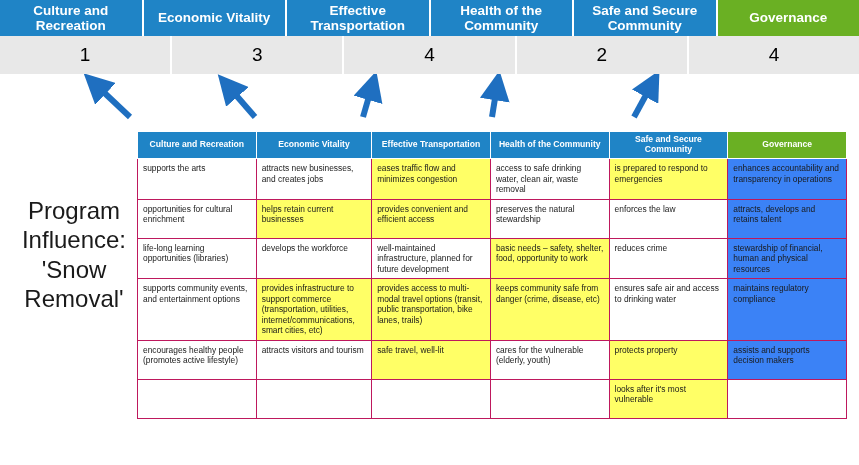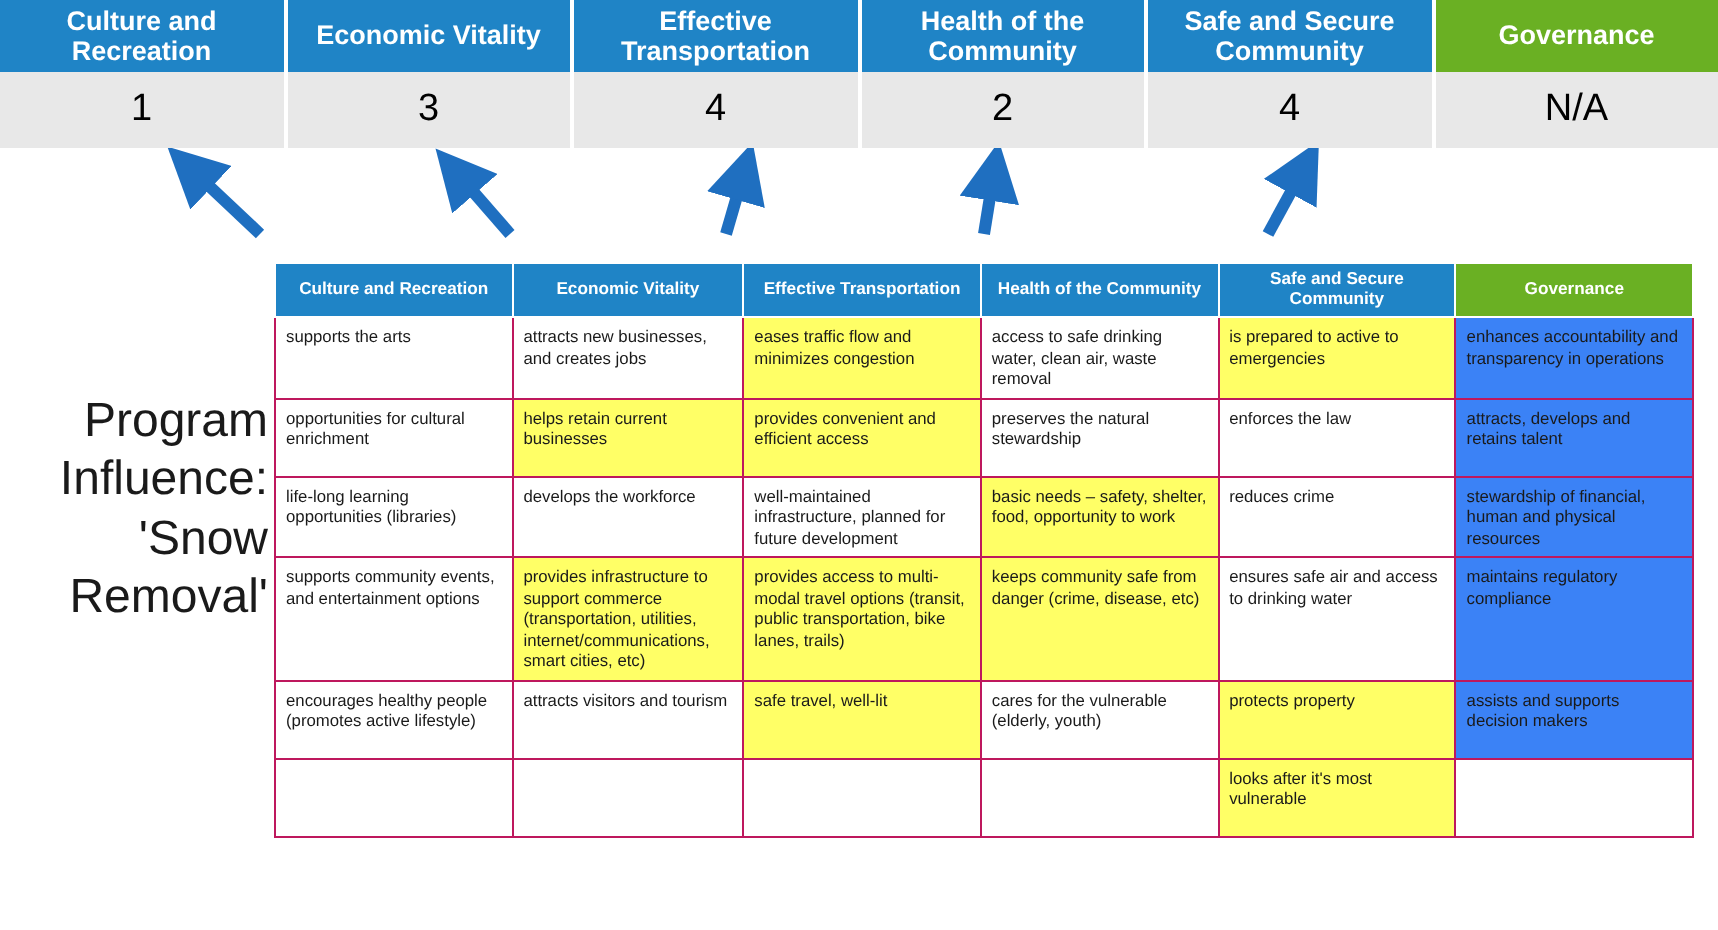--- a/index.html
+++ b/index.html
@@ -78,21 +78,21 @@
 
   
   #caption {
     position: absolute;
     left: 14px;
     top: 196px;
     width: 120px;
     font-size: 24px;
     color: #1a1a1a;
     line-height: 1.22;
-    text-align: right;
+    text-align: center;
   }
 
   
   #matrix {
     position: absolute;
     left: 137px;
     top: 131px;
     width: 710px;
     border-collapse: collapse;
     table-layout: fixed;
@@ -151,21 +151,20 @@
   <div class="top-cell">Safe and Secure Community</div>
   <div class="top-cell gov">Governance</div>
 </div>
 
 <div id="scores-row">
   <div class="score-cell">1</div>
   <div class="score-cell">3</div>
   <div class="score-cell">4</div>
   <div class="score-cell">2</div>
   <div class="score-cell">4</div>
-  <div class="score-cell">N/A</div>
 </div>
 
 <svg id="arrows" viewBox="0 0 859 60">
   <defs>
     <marker id="ah" markerWidth="5" markerHeight="5" refX="2.4" refY="2.5" orient="auto">
       <path d="M0,0 L5,2.5 L0,5 z" fill="#1f6fc0"></path>
     </marker>
   </defs>
   <line x1="130" y1="43" x2="95" y2="10" stroke="#1f6fc0" stroke-width="6" marker-end="url(#ah)"></line>
   <line x1="255" y1="43" x2="228" y2="12" stroke="#1f6fc0" stroke-width="6" marker-end="url(#ah)"></line>
@@ -194,21 +193,21 @@
       <th>Safe and Secure Community</th>
       <th class="gov">Governance</th>
     </tr>
   </thead>
   <tbody id="matrix-body">
       <tr>
         <td>supports the arts</td>
         <td>attracts new businesses, and creates jobs</td>
         <td class="hl">eases traffic flow and minimizes congestion</td>
         <td>access to safe drinking water, clean air, waste removal</td>
-        <td class="hl">is prepared to active to emergencies</td>
+        <td class="hl">is prepared to respond to emergencies</td>
         <td class="shade">enhances accountability and transparency in operations</td>
       </tr>
       <tr>
         <td>opportunities for cultural enrichment</td>
         <td class="hl">helps retain current businesses</td>
         <td class="hl">provides convenient and efficient access</td>
         <td>preserves the natural stewardship</td>
         <td>enforces the law</td>
         <td class="shade">attracts, develops and retains talent</td>
       </tr>

